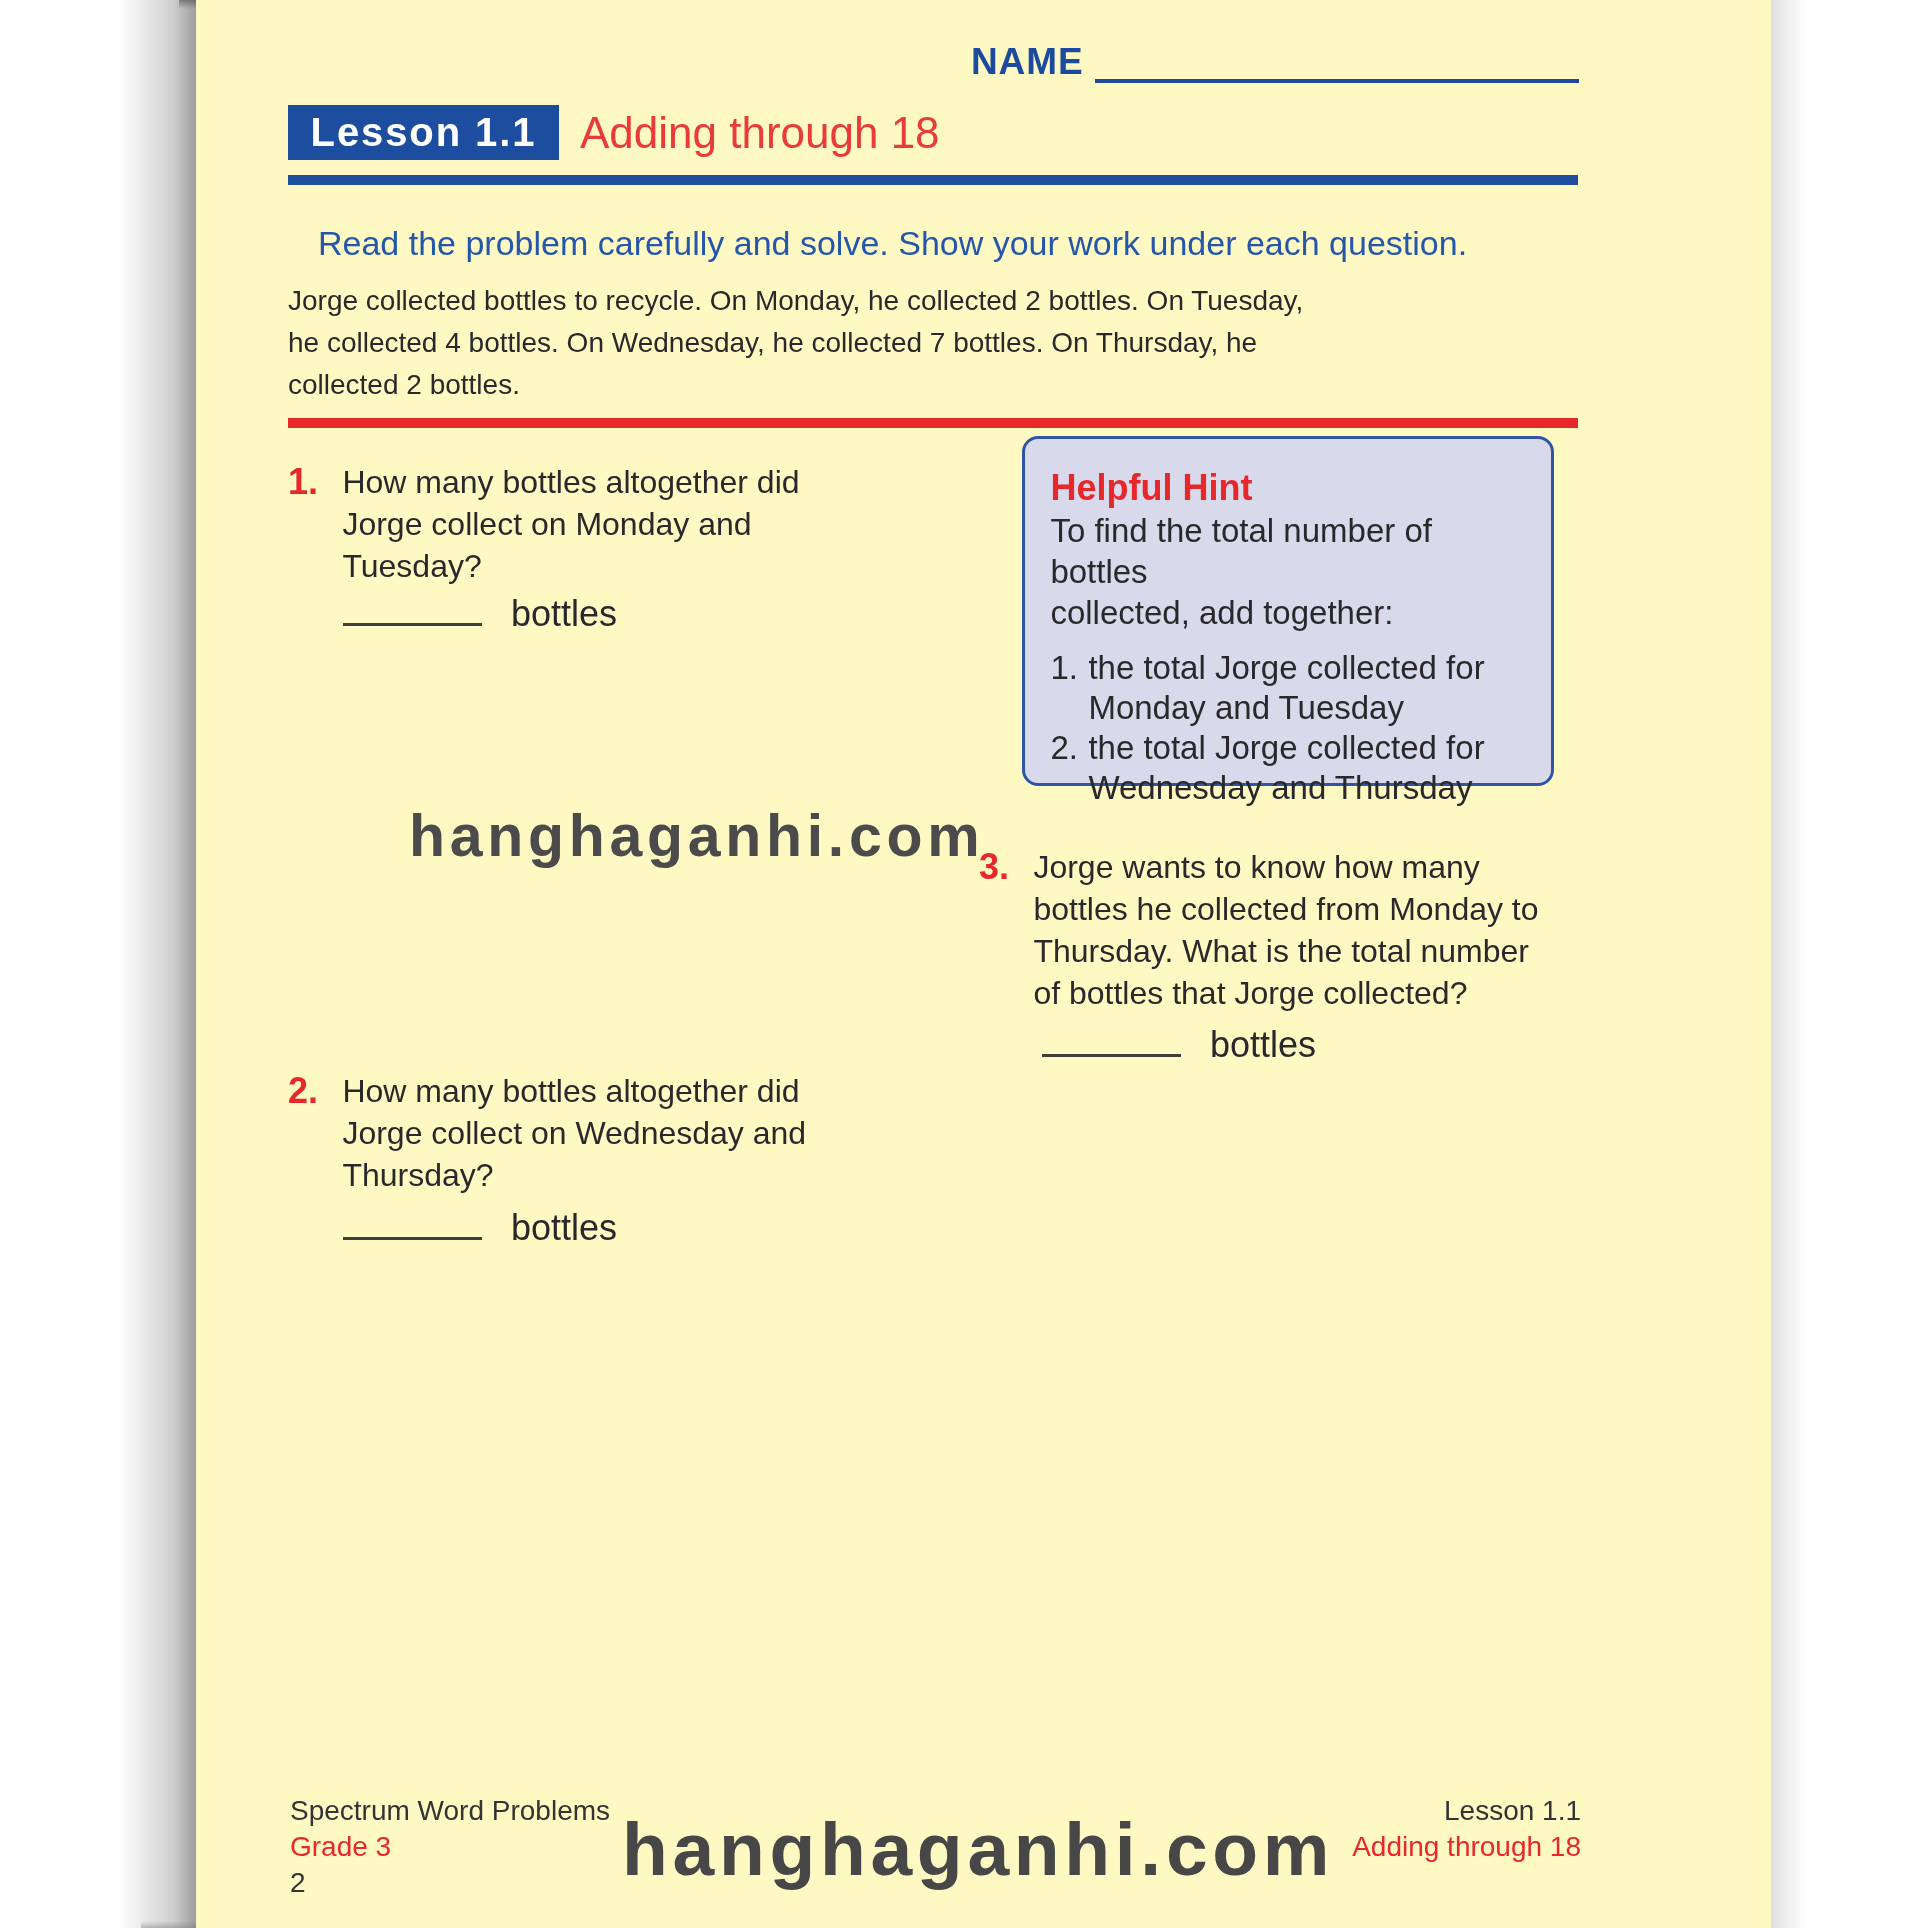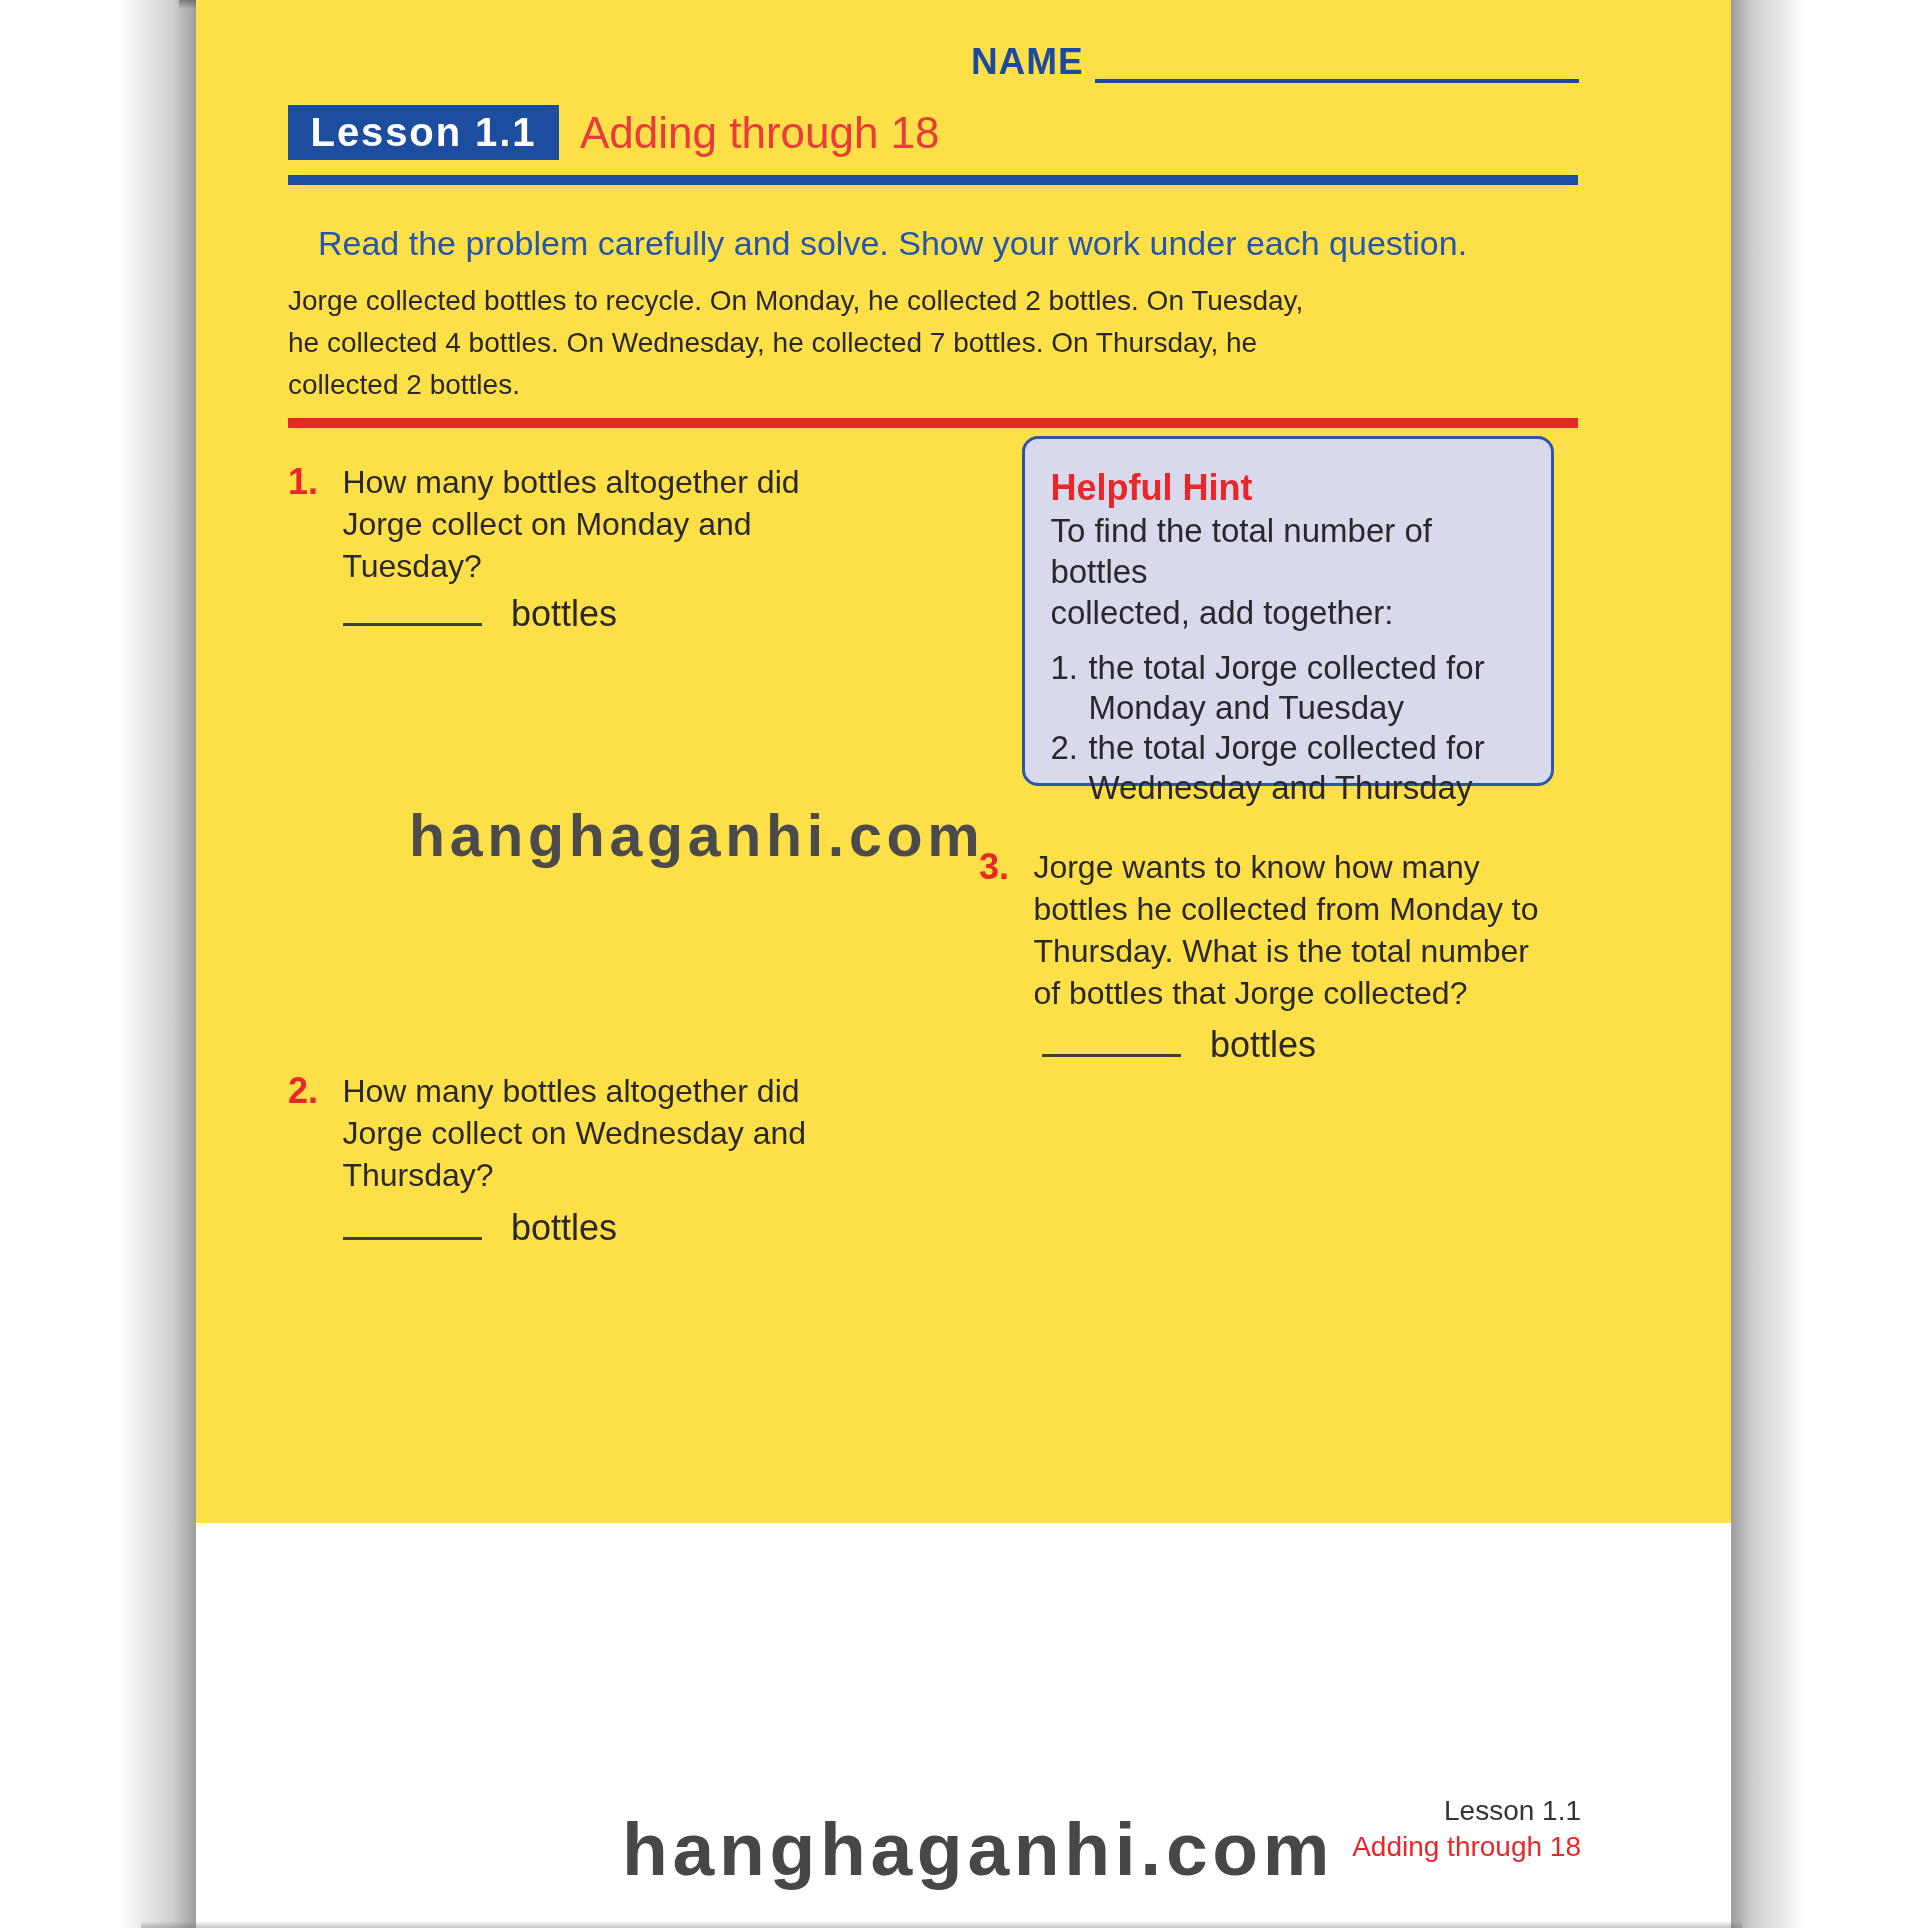--- a/index.html
+++ b/index.html
@@ -4,21 +4,21 @@
 <style>
   html,body{margin:0;padding:0;background:#ffffff;}
   .canvas{position:relative;width:1928px;height:1928px;background:#ffffff;overflow:hidden;
           font-family:"Liberation Sans",sans-serif;}
 
   
   .shadow-left{position:absolute;left:119px;top:0;width:77px;height:100%;
     background:linear-gradient(to right,rgba(255,255,255,0) 0%,#cfcfcf 70%,#9d9d9d 100%);}
   .shadow-right{position:absolute;left:1731px;top:0;width:75px;height:100%;
     background:linear-gradient(to right,#9d9d9d 0%,#cfcfcf 30%,rgba(255,255,255,0) 100%);}
-  .page{position:absolute;left:196px;top:0;width:1535px;height:1523px;background:#fde047;}
+  .page{position:absolute;left:196px;top:0;width:1535px;height:1928px;background:#fef9c3;padding-left:40px;}
   .edge-top{position:absolute;left:179px;top:0;width:621px;height:8.5px;
     background:linear-gradient(to bottom,rgba(60,60,60,.5),rgba(60,60,60,0));}
   .edge-bottom{position:absolute;left:141px;bottom:0;width:1601px;height:7.5px;
     background:linear-gradient(to top,rgba(110,110,110,.4),rgba(110,110,110,0));}
 
   
   .name-row{position:absolute;left:775px;top:41px;width:608px;display:flex;align-items:flex-end;}
   .name-label{font-size:37px;font-weight:bold;color:#1c4a9e;letter-spacing:0.9px;}
   .name-line{flex:1;height:34px;border-bottom:4.7px solid #1c4a9e;margin-left:11.3px;}
 
@@ -143,20 +143,25 @@
     <div class="question q2">
       <span class="qnum">2.</span>
       <div class="qtext">How many bottles altogether did
 Jorge collect on Wednesday and
 Thursday?</div>
     </div>
     <div class="answer a2">
       <span class="blank"></span><span class="unit">bottles</span>
     </div>
 
+    <div class="footer-left">
+      <div>Spectrum Word Problems</div>
+      <div class="grade">Grade 3</div>
+      <div>2</div>
+    </div>
 
     <div class="footer-right">
       <div>Lesson 1.1</div>
       <div class="red">Adding through 18</div>
     </div>
 
     <div class="watermark-bottom">hanghaganhi.com</div>
 
   </div>
 </div>

